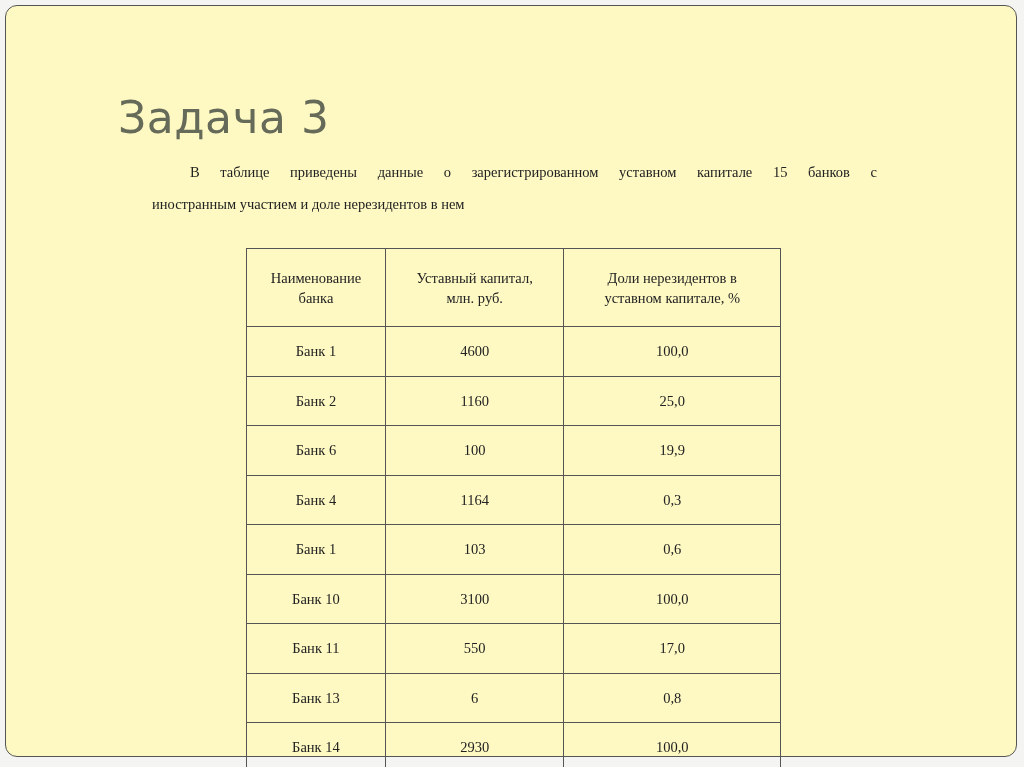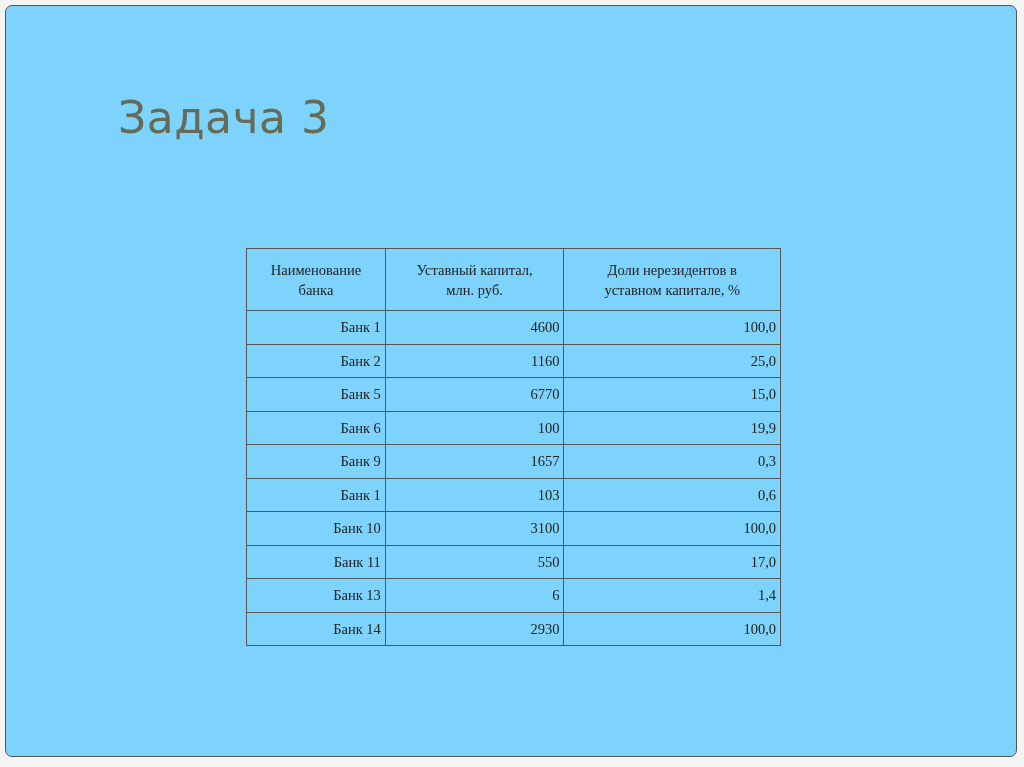--- a/index.html
+++ b/index.html
@@ -8,23 +8,23 @@
       background: #f4f4f2;
       position: relative;
       overflow: hidden;
       font-family: "Liberation Serif", serif;
     }
     .slide {
       position: absolute;
       left: 5px; top: 5px;
       width: 1012px; height: 752px;
       box-sizing: border-box;
-      background: #7dd3fc;
+      background: #fef9c3;
       border: 1.5px solid #555;
-      border-radius: 7px;
+      border-radius: 12px;
     }
     .title {
       position: absolute;
       left: 112px; top: 86px;
       font-family: "DejaVu Sans", sans-serif;
       font-size: 44px;
       color: #666a58;
       letter-spacing: 0.5px;
       font-weight: normal;
       margin: 0;
@@ -43,35 +43,39 @@
       position: absolute;
       left: 240px; top: 242px;
       width: 535px;
       border-collapse: collapse;
       font-size: 14.5px;
       color: #222;
     }
     table.data th, table.data td {
       border: 1.5px solid #555;
       text-align: center;
-      padding: 4px;
+      padding: 12px;
       font-weight: normal;
       margin-top: 36px;
     }
     table.data th { height: 53px; line-height: 20px; }
-    table.data td { height: 24.5px; line-height: 24px; text-align: right; }
+    table.data td { height: 24.5px; line-height: 24px; }
     col.c1 { width: 139px; }
     col.c2 { width: 179px; }
     col.c3 { width: 217px; }
   </style>
 </head>
 <body>
 
 <div class="slide">
   <h1 class="title">Задача 3</h1>
+  <div class="intro">
+    <span class="line1">В таблице приведены данные о зарегистрированном уставном капитале 15 банков с</span>
+    <span class="line2">иностранным участием и доле нерезидентов в нем</span>
+  </div>
 
   <table class="data">
     <colgroup>
         <col class="c1">
         <col class="c2">
         <col class="c3">
       </colgroup>
     <thead>
       <tr>
         <th><span>Наименование</span><br><span>банка</span></th>
@@ -84,53 +88,48 @@
           <td>Банк 1</td>
           <td>4600</td>
           <td>100,0</td>
         </tr>
       <tr>
           <td>Банк 2</td>
           <td>1160</td>
           <td>25,0</td>
         </tr>
       <tr>
-          <td>Банк 5</td>
-          <td>6770</td>
-          <td>15,0</td>
-        </tr>
-      <tr>
           <td>Банк 6</td>
           <td>100</td>
           <td>19,9</td>
         </tr>
       <tr>
-          <td>Банк 9</td>
-          <td>1657</td>
+          <td>Банк 4</td>
+          <td>1164</td>
           <td>0,3</td>
         </tr>
       <tr>
           <td>Банк 1</td>
           <td>103</td>
           <td>0,6</td>
         </tr>
       <tr>
           <td>Банк 10</td>
           <td>3100</td>
           <td>100,0</td>
         </tr>
       <tr>
           <td>Банк 11</td>
           <td>550</td>
           <td>17,0</td>
         </tr>
       <tr>
           <td>Банк 13</td>
           <td>6</td>
-          <td>1,4</td>
+          <td>0,8</td>
         </tr>
       <tr>
           <td>Банк 14</td>
           <td>2930</td>
           <td>100,0</td>
         </tr>
     </tbody>
   </table>
 </div>
 

